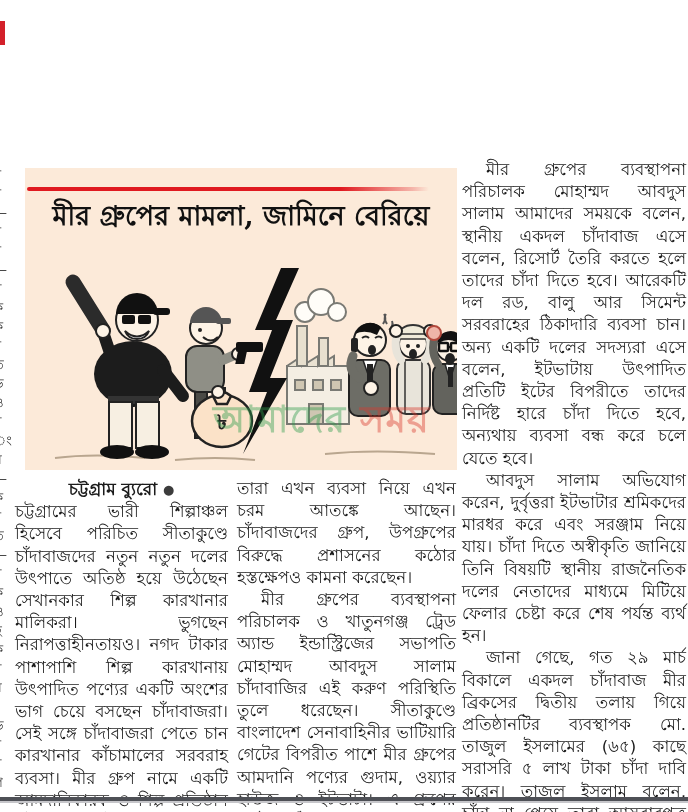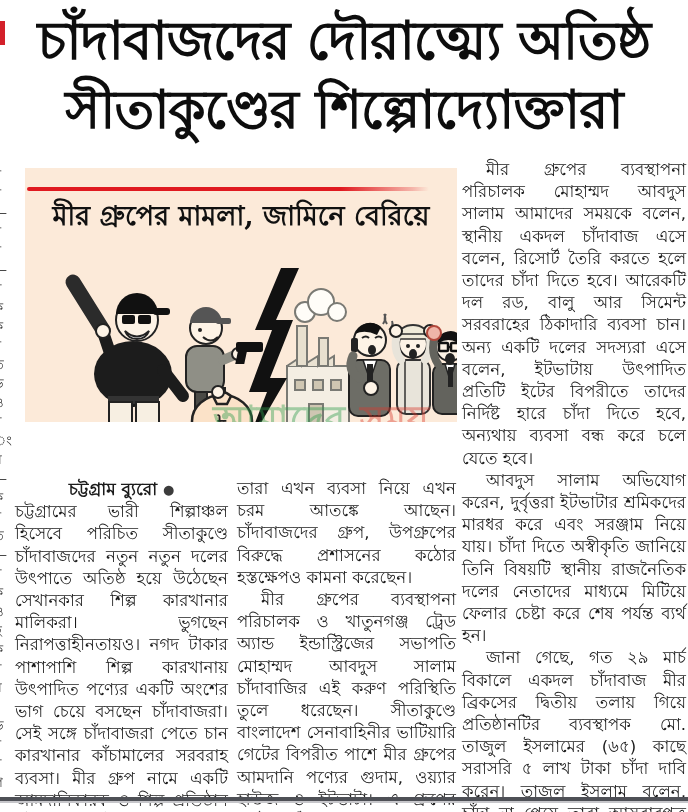--- a/index.html
+++ b/index.html
@@ -17,21 +17,21 @@
   .edge-strip .inner{display:block;margin-left:-6px;}
   .corner-mark{position:absolute;left:0;top:21px;width:5px;height:24px;background:#d3202a;}
   
   .headline{
     position:absolute;left:8px;top:6px;width:672px;text-align:center;
     font-family:"DejaVu Serif",serif;font-weight:bold;color:#0d0d0d;
     font-size:53px;line-height:69px;letter-spacing:-1px;
   }
   
   .cartoon-box{
-    position:absolute;left:25px;top:168px;width:432px;height:254px;
+    position:absolute;left:25px;top:168px;width:432px;height:302px;
     background:#fcead9;overflow:hidden;
   }
   .red-rule{
     position:absolute;left:2px;top:19px;width:402px;height:4px;border-radius:2px;
     background:linear-gradient(to right,#e01a20 0%,#e01a20 78%,rgba(224,26,32,0.25) 96%,rgba(224,26,32,0) 100%);
   }
   .cartoon-caption{
     position:absolute;left:0;top:30px;width:100%;text-align:center;
     font-family:"DejaVu Serif",serif;font-weight:600;color:#111;
     font-size:27px;line-height:36px;
@@ -96,24 +96,20 @@
 ন
 ।
 ড
 র
 য
 প
 ৬</span>
   </div>
   <div class="corner-mark"></div>
 
-  <div class="headline">
-    <div>চাঁদাবাজদের দৌরাত্ম্যে অতিষ্ঠ</div>
-    <div>সীতাকুণ্ডের শিল্পোদ্যোক্তারা</div>
-  </div>
 
   <div class="cartoon-box">
     <div class="red-rule"></div>
     <div class="cartoon-caption">
       <div>মীর গ্রুপের মামলা, জামিনে বেরিয়ে</div>
     </div>
 
     <svg class="cartoon-art" viewBox="0 0 432 202">
 
       <g stroke="#b9a68f" stroke-width="2" fill="none">

